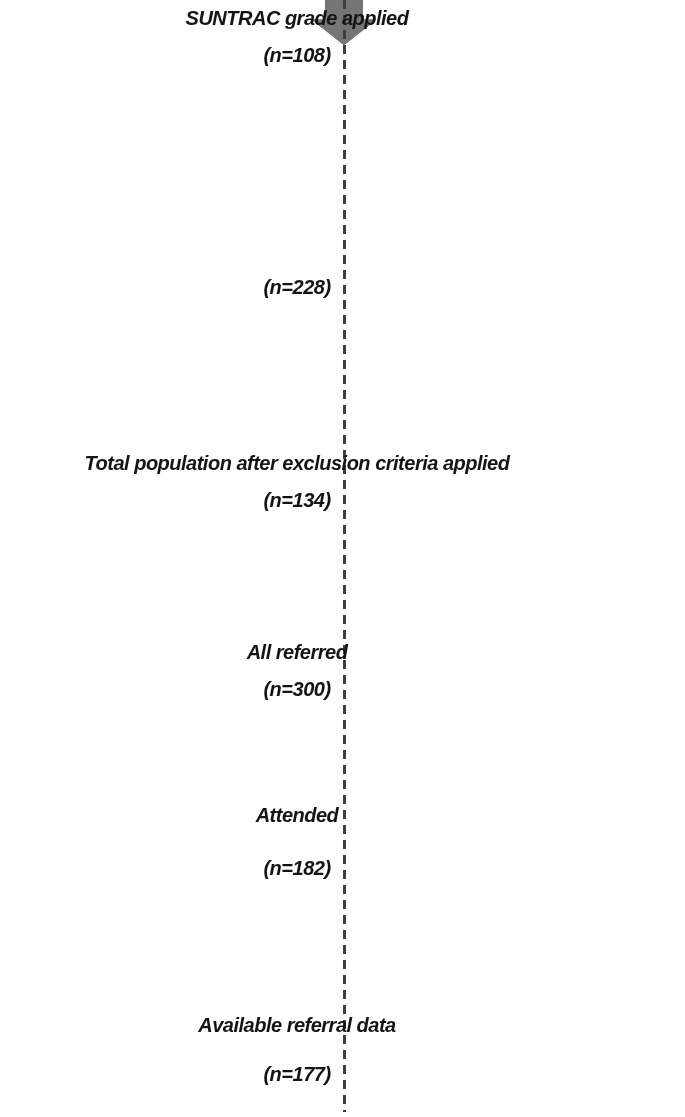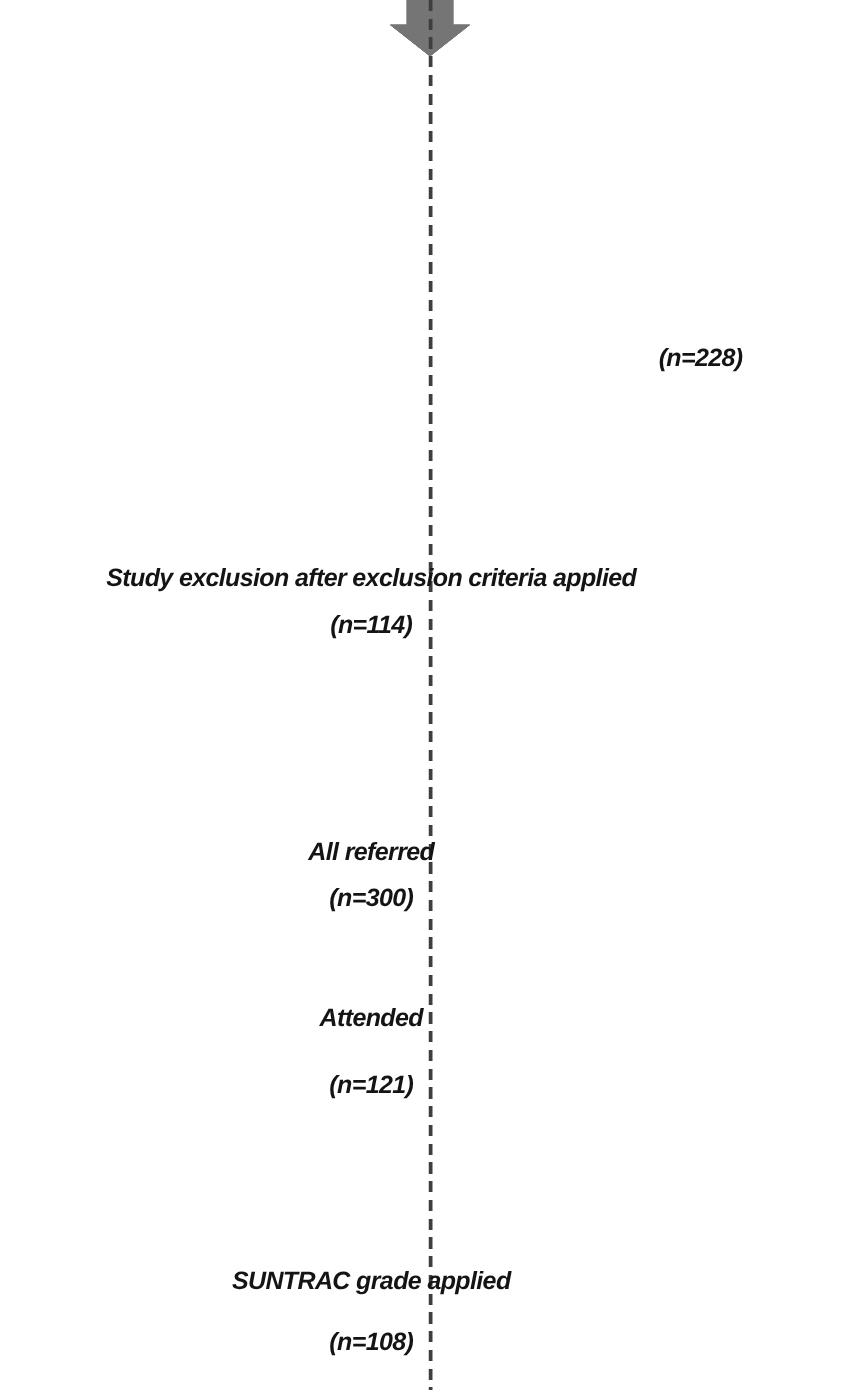--- a/index.html
+++ b/index.html
@@ -44,26 +44,26 @@
     line-height: 37px;
     white-space: nowrap;
     z-index: 2;
     font-style: italic;
   }
   .step .count { display: block; }
 
   .step:nth-of-type(1) { top: 68px; }
   .step:nth-of-type(2) { top: 249px; }
   .step:nth-of-type(3) { top: 445px; }
-  .step:nth-of-type(4) { top: 664px; }
+  .step:nth-of-type(4) { top: 634px; }
   .step:nth-of-type(5) { top: 797px; }
   .step:nth-of-type(6) { top: 1007px; }
 
   
-  .step:nth-of-type(2) .count { margin-top: 20px; text-align: right; }
+  .step:nth-of-type(2) .count { margin-top: 20px; }
   .step:nth-of-type(5) .count { margin-top: 16px; }
   .step:nth-of-type(6) .count { margin-top: 12px; }
 
   
   .arrow {
     position: absolute;
     left: 312px;
     width: 64px;
     height: 45px;
     background: #757575;
@@ -84,34 +84,38 @@
 
 <div class="canvas">
 
   <div class="center-line"></div>
 
   <div class="step">
     <span class="count">(n=228)</span>
   </div>
 
   <div class="step">
-    <span class="label">Study exclusion after exclusion criteria applied</span>
-    <span class="count">(n=114)</span>
+    <span class="label">Total population after exclusion criteria applied</span>
+    <span class="count">(n=134)</span>
   </div>
 
   <div class="step">
     <span class="label">All referred</span>
     <span class="count">(n=300)</span>
   </div>
 
   <div class="step">
     <span class="label">Attended</span>
-    <span class="count">(n=121)</span>
+    <span class="count">(n=182)</span>
   </div>
 
+  <div class="step">
+    <span class="label">Available referral data</span>
+    <span class="count">(n=177)</span>
+  </div>
 
   <div class="step">
     <span class="label">SUNTRAC grade applied</span>
     <span class="count">(n=108)</span>
   </div>
 
   <div class="arrow"></div>
   <div class="arrow"></div>
   <div class="arrow"></div>
   <div class="arrow"></div>

